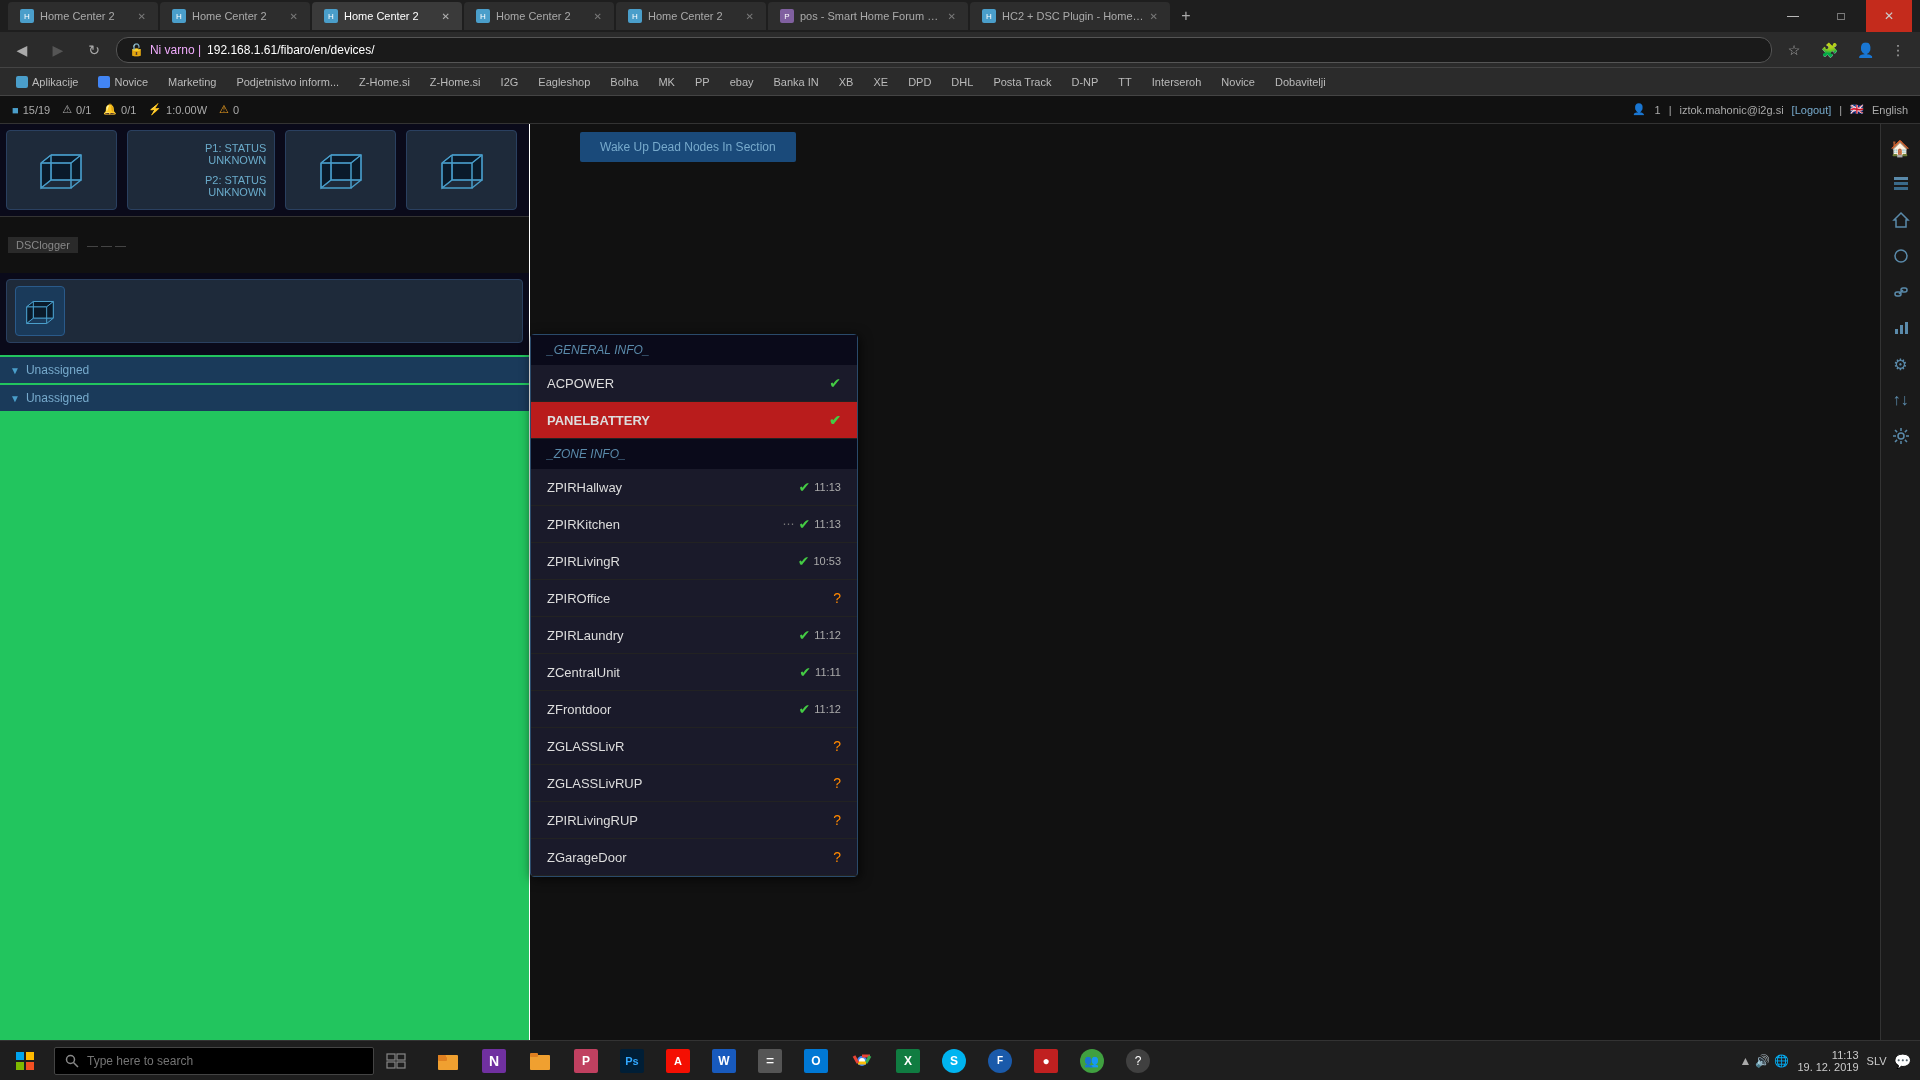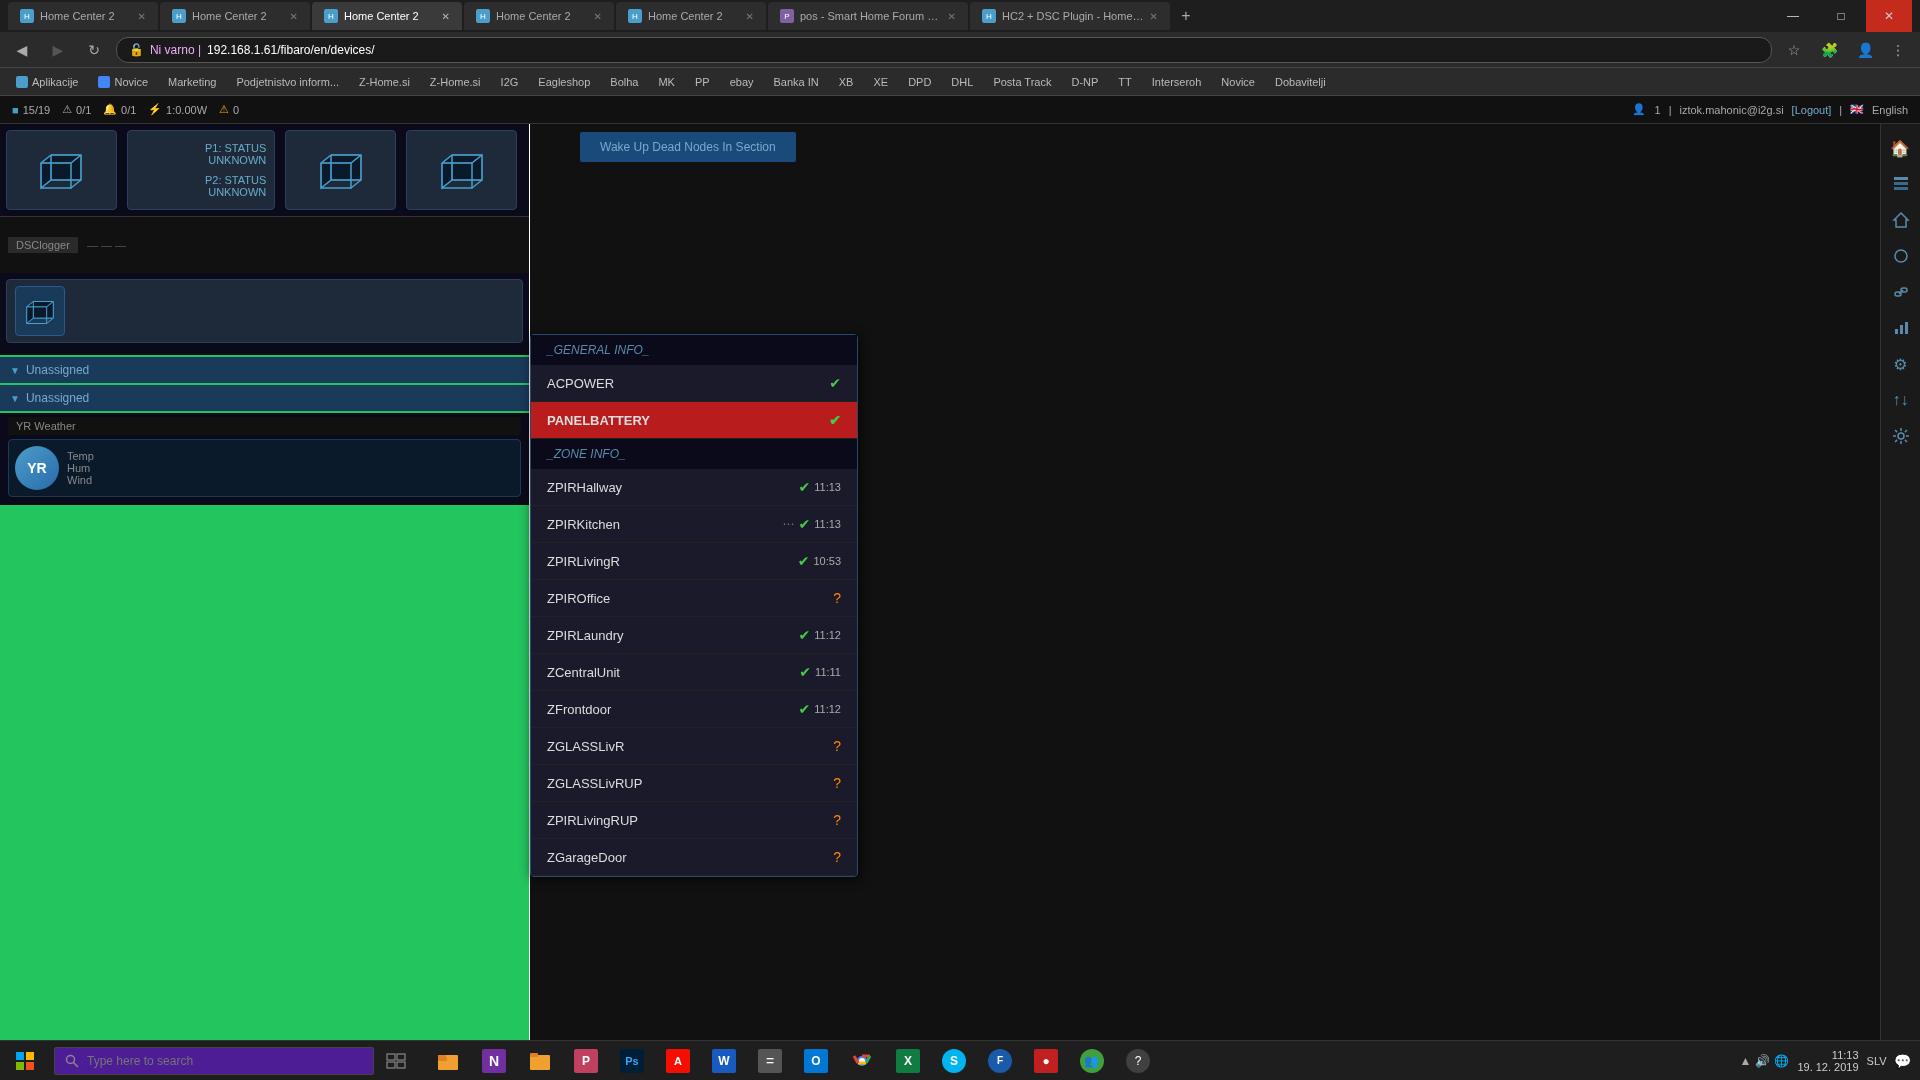--- a/index.html
+++ b/index.html
@@ -405,21 +405,21 @@
       width: 50px;
       height: 40px;
       display: flex;
       align-items: center;
       justify-content: center;
       background: #1e1e1e;
     }
     .search-bar {
       display: flex;
       align-items: center;
-      background: #4c1d95;
+      background: #000000;
       border: 1px solid #444;
       border-radius: 2px;
       height: 28px;
       width: 320px;
       margin-left: 4px;
       padding: 0 10px;
       gap: 8px;
     }
     .search-input {
       background: transparent;
@@ -726,31 +726,20 @@
 
     <div class="unassigned-section">
       <span style="color:#4a9eca;font-size:10px;">▼</span>
       <span class="unassigned-label">Unassigned</span>
     </div>
     <div class="unassigned-section">
       <span style="color:#4a9eca;font-size:10px;">▼</span>
       <span class="unassigned-label">Unassigned</span>
     </div>
 
-    <div style="padding:4px 8px;background:#0a0a1a;">
-      <div style="background:#111;padding:3px 8px;font-size:11px;color:#888;margin-bottom:3px;">YR Weather</div>
-      <div class="yr-widget">
-        <div class="yr-logo">YR</div>
-        <div class="yr-info">
-          <div>Temp</div>
-          <div>Hum</div>
-          <div>Wind</div>
-        </div>
-      </div>
-    </div>
 
   </div>
 
   <div class="dropdown-panel">
 
     <div class="dropdown-section-header">_GENERAL INFO_</div>
 
     <div class="dropdown-item">
       <span class="dropdown-item-text">ACPOWER</span>
       <div class="dropdown-item-status">

